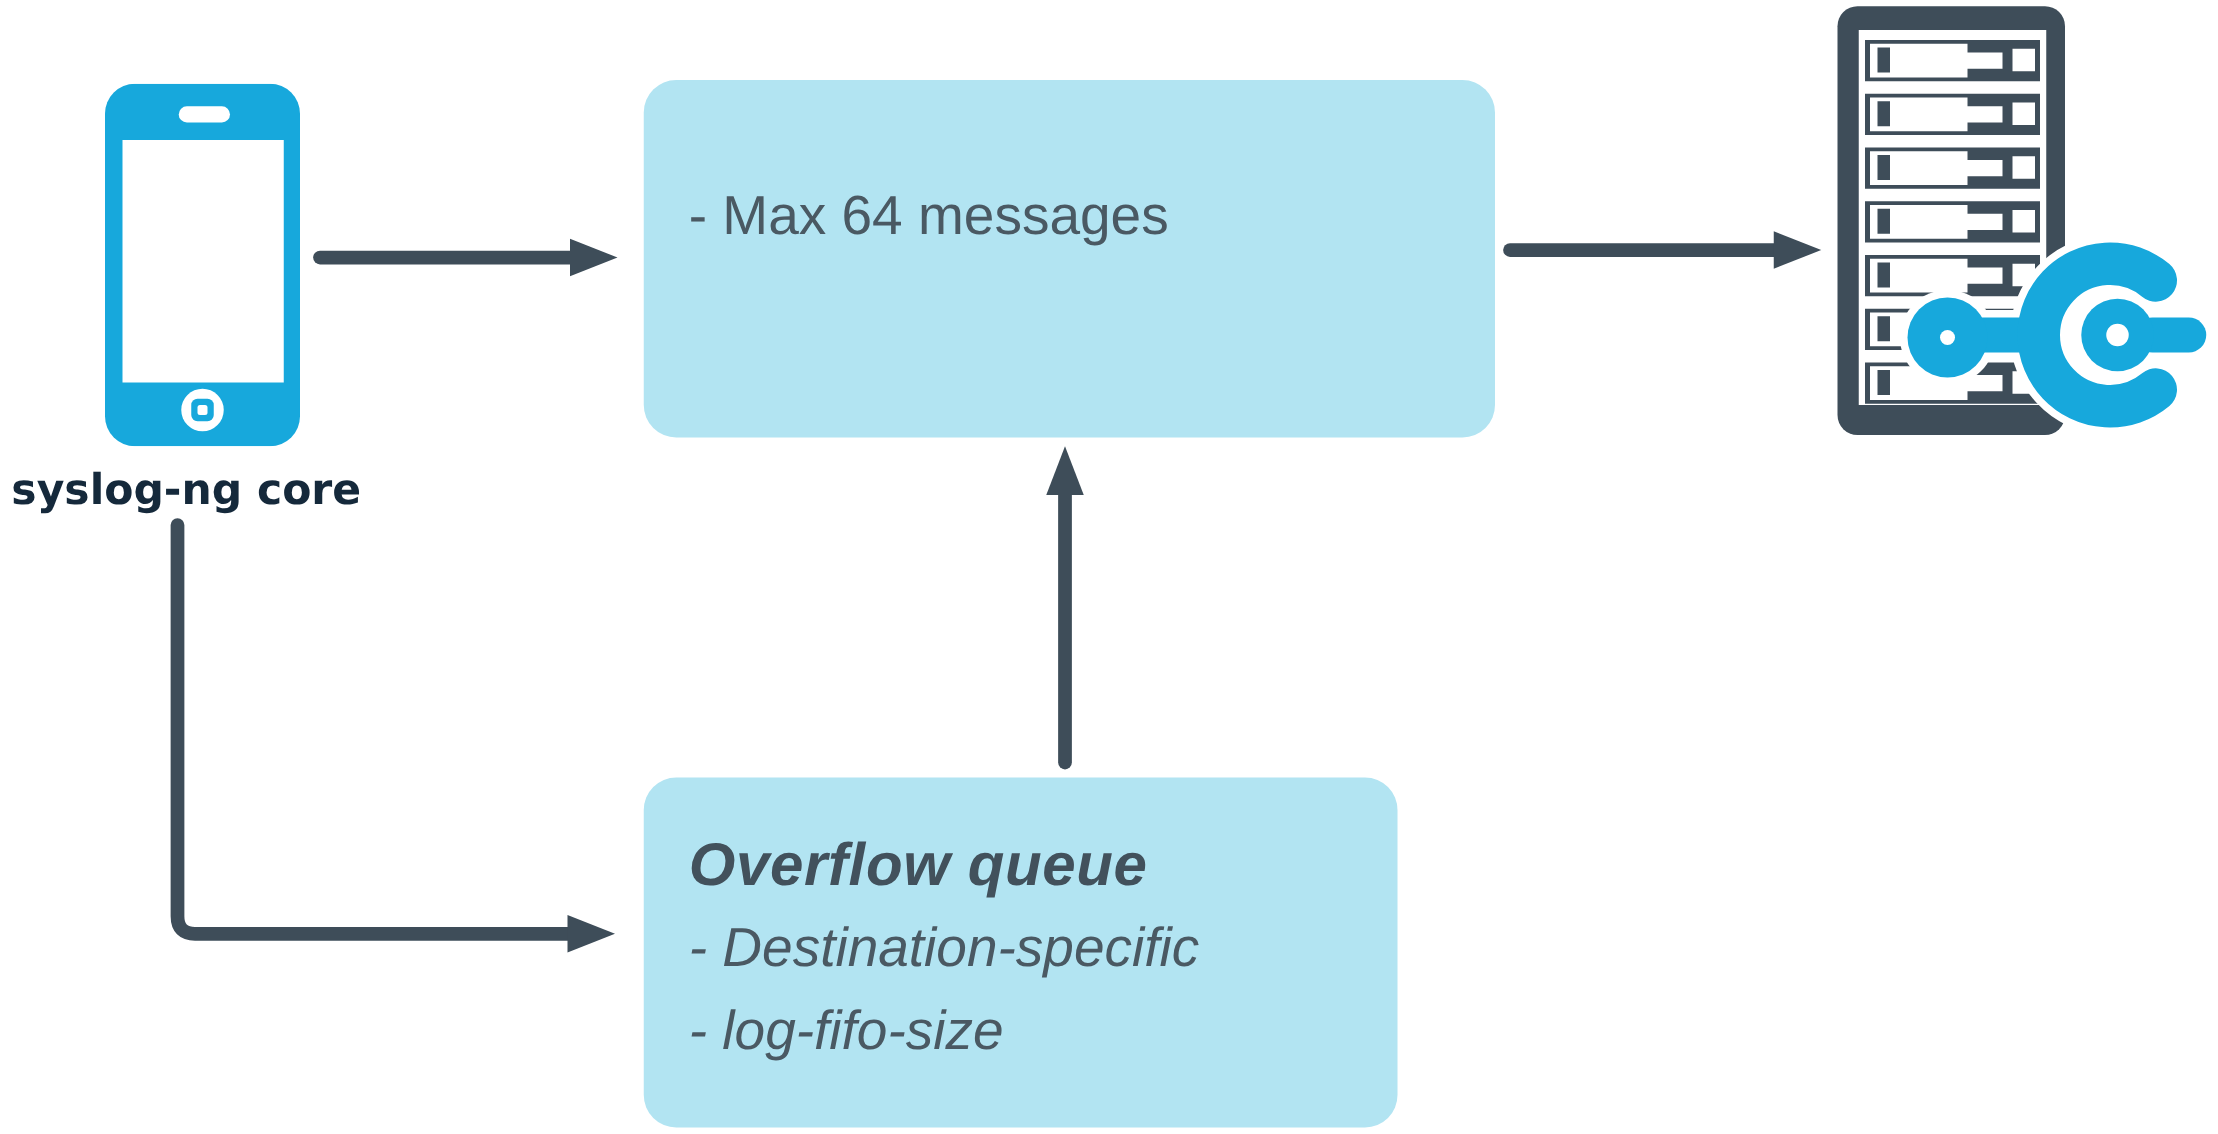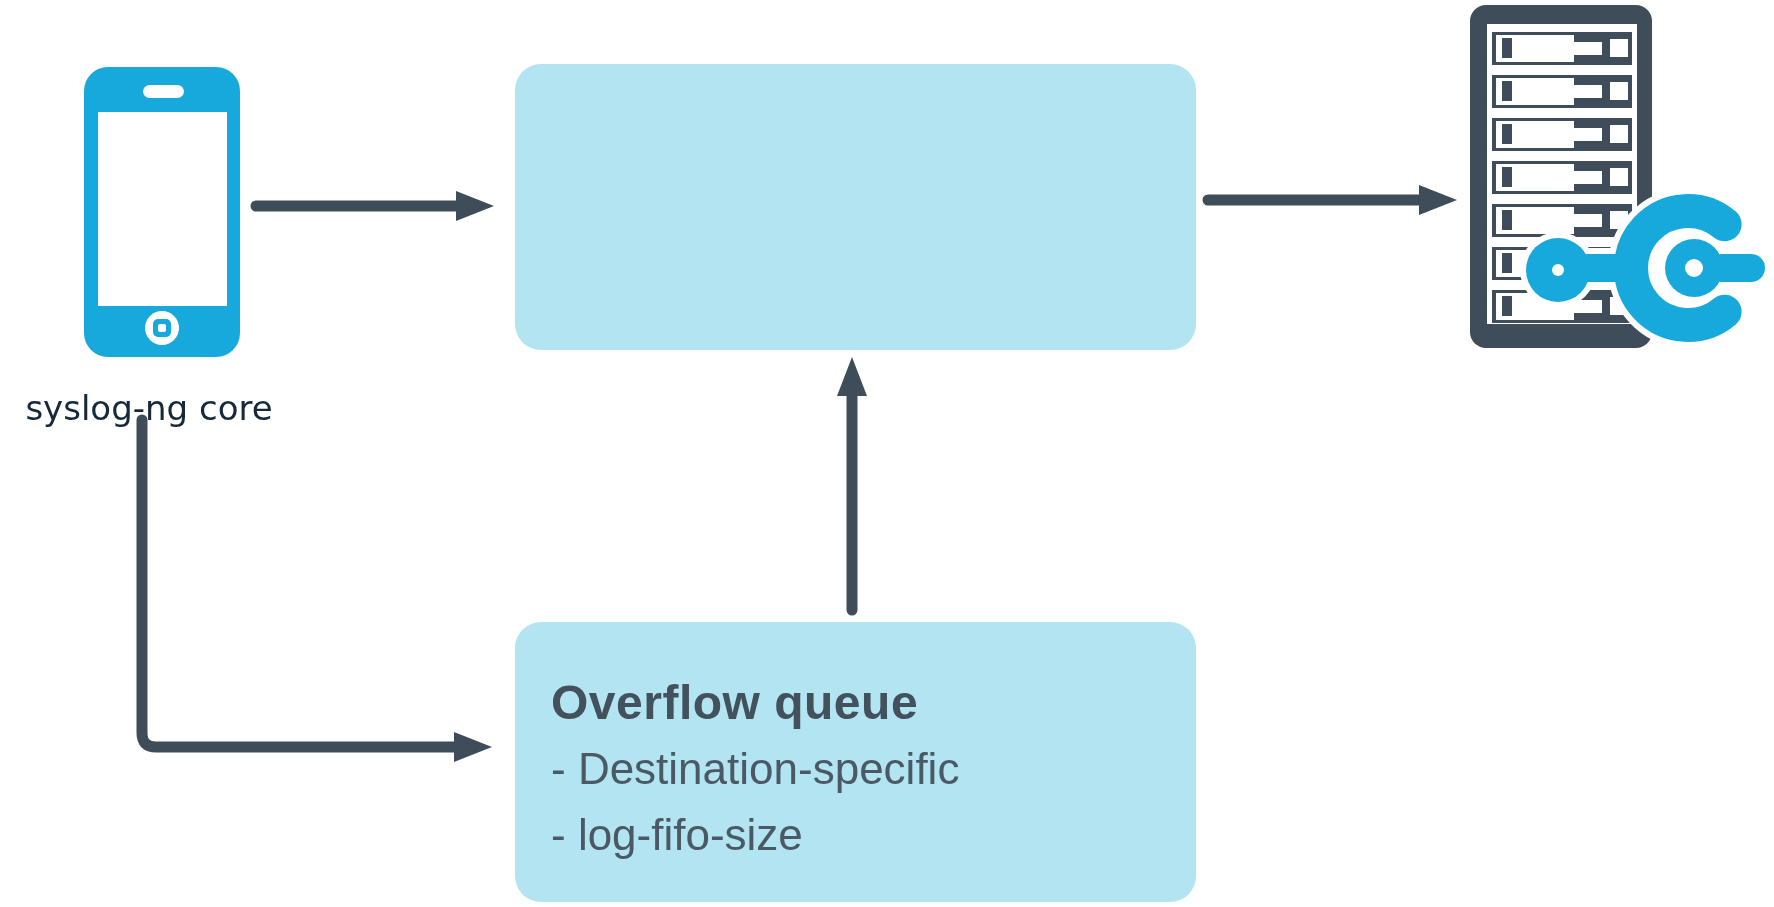--- a/index.html
+++ b/index.html
@@ -14,31 +14,31 @@
   .canvas{
     position:relative;width:1774px;height:907px;background:#fff;
     font-family:"Liberation Sans", sans-serif;overflow:hidden;
   }
   .layer{position:absolute;left:0;top:0;}
   .queue-box{
     position:absolute;background:var(--box-fill,#B2E4F2);
     border-radius:26px;box-sizing:border-box;padding-left:36px;
   }
   .output-box{left:515px;top:64px;width:681px;height:286px;padding-top:76px;}
-  .overflow-box{left:515px;top:622px;width:681px;height:280px;padding-top:48px;}
+  .overflow-box{left:515px;top:622px;width:603px;height:280px;padding-top:38px;font-style:italic;}
   .box-title{
     font-size:48px;font-weight:bold;line-height:66px;
     color:var(--box-title-text,#42515C);letter-spacing:0.5px;
   }
   .box-item{
     font-size:44px;line-height:66px;color:var(--box-body-text,#4A5963);
   }
   .node-label{
-    position:absolute;font-family:"DejaVu Sans", sans-serif;font-weight:normal;
-    font-size:34px;color:var(--label-text,#15293B);white-space:nowrap;margin-top:16px;
+    position:absolute;font-family:"DejaVu Sans", sans-serif;font-weight:bold;
+    font-size:34px;color:var(--label-text,#15293B);white-space:nowrap;
   }
   .source-label{left:4px;top:372px;width:290px;text-align:center;}
   .remote-label{left:1419px;top:372px;width:320px;text-align:center;}
   .arrow-line{stroke:var(--arrow-slate,#3E4D59);stroke-width:11;fill:none;stroke-linecap:round;stroke-linejoin:round;}
   .arrow-head{fill:var(--arrow-slate,#3E4D59);}
   .cyan{fill:var(--accent-cyan,#17A8DC);}
   .cyan-stroke{stroke:var(--accent-cyan,#17A8DC);fill:none;}
   .white{fill:#ffffff;}
   .white-stroke{stroke:#ffffff;fill:none;}
   .slate{fill:var(--arrow-slate,#3E4D59);}
@@ -72,20 +72,21 @@
     <rect class="white" x="59" y="18" width="41" height="13" rx="6.5"></rect>
     <rect class="white" x="14" y="45" width="129" height="194"></rect>
     <circle class="white" cx="78" cy="261" r="17"></circle>
     <rect class="cyan" x="69" y="252" width="18" height="18" rx="5"></rect>
     <rect class="white" x="74" y="257" width="8" height="8" rx="2"></rect>
   </svg>
 
   <div class="node-label source-label">syslog-ng core</div>
 
   <div class="queue-box output-box">
+    <div class="box-item">- Max 64 messages</div>
   </div>
 
   <div class="queue-box overflow-box">
     <div class="box-title">Overflow queue</div>
     <div class="box-item">- Destination-specific</div>
     <div class="box-item">- log-fifo-size</div>
   </div>
 
   <svg class="layer" style="left:1466px;top:2px;" width="308" height="352" viewBox="0 0 308 352">
     <g>

